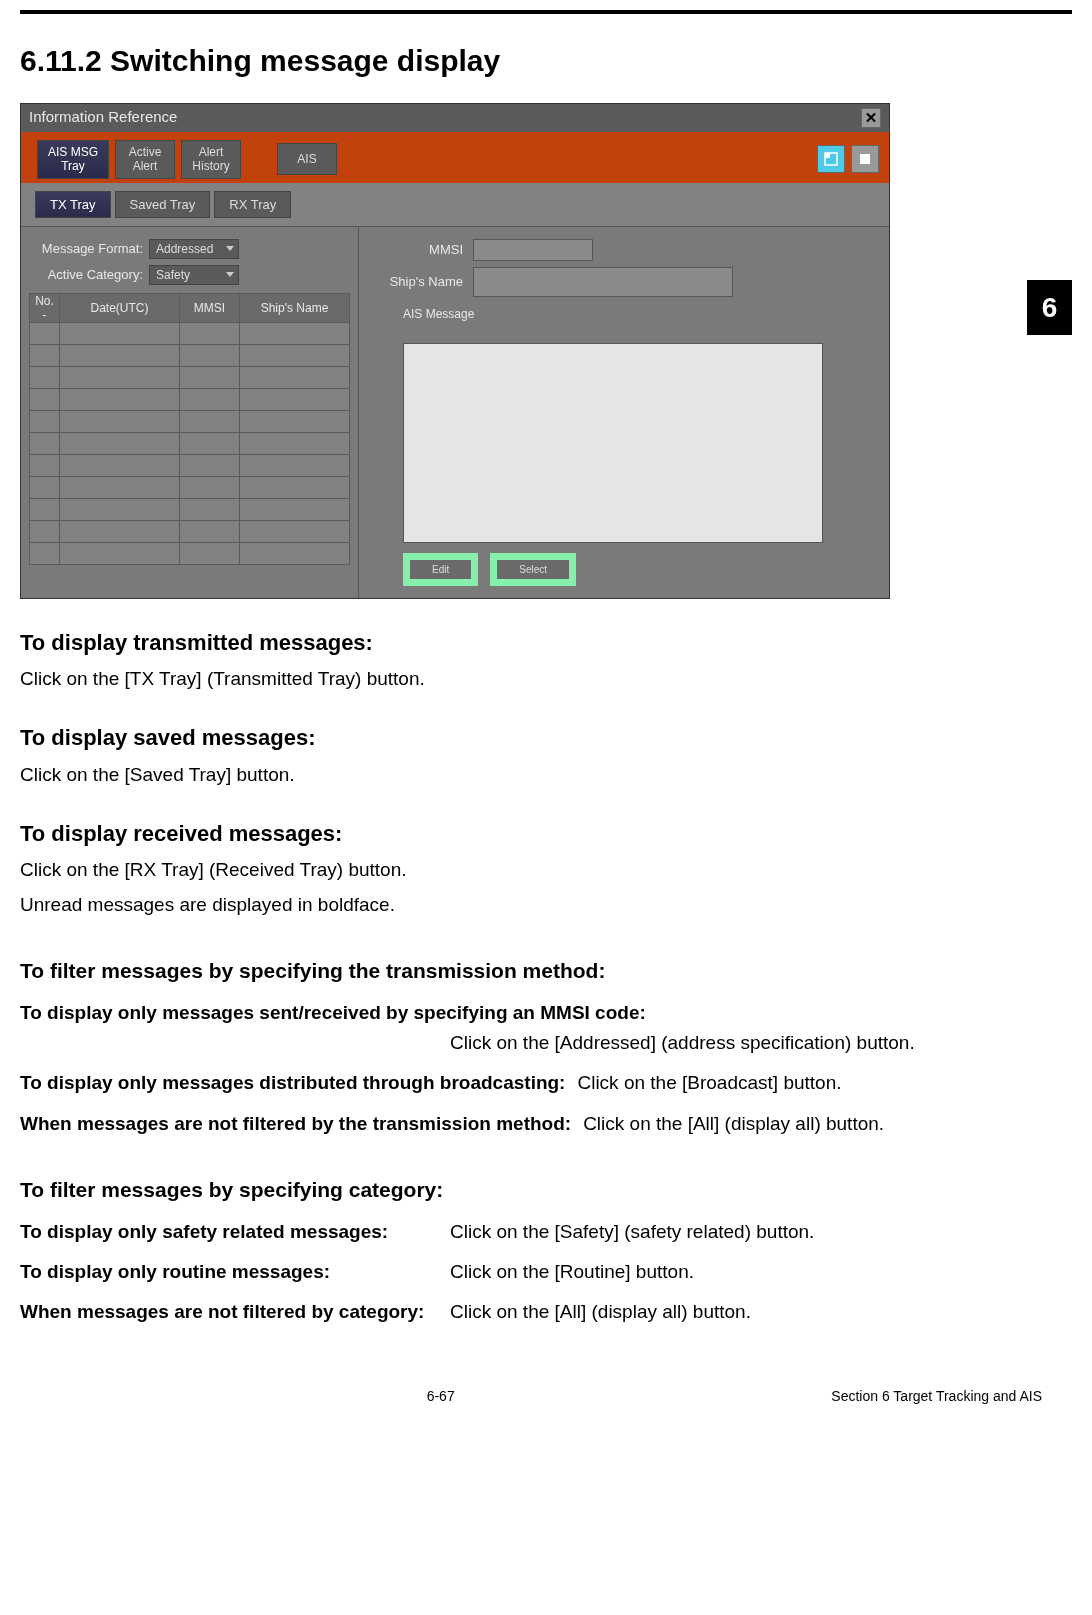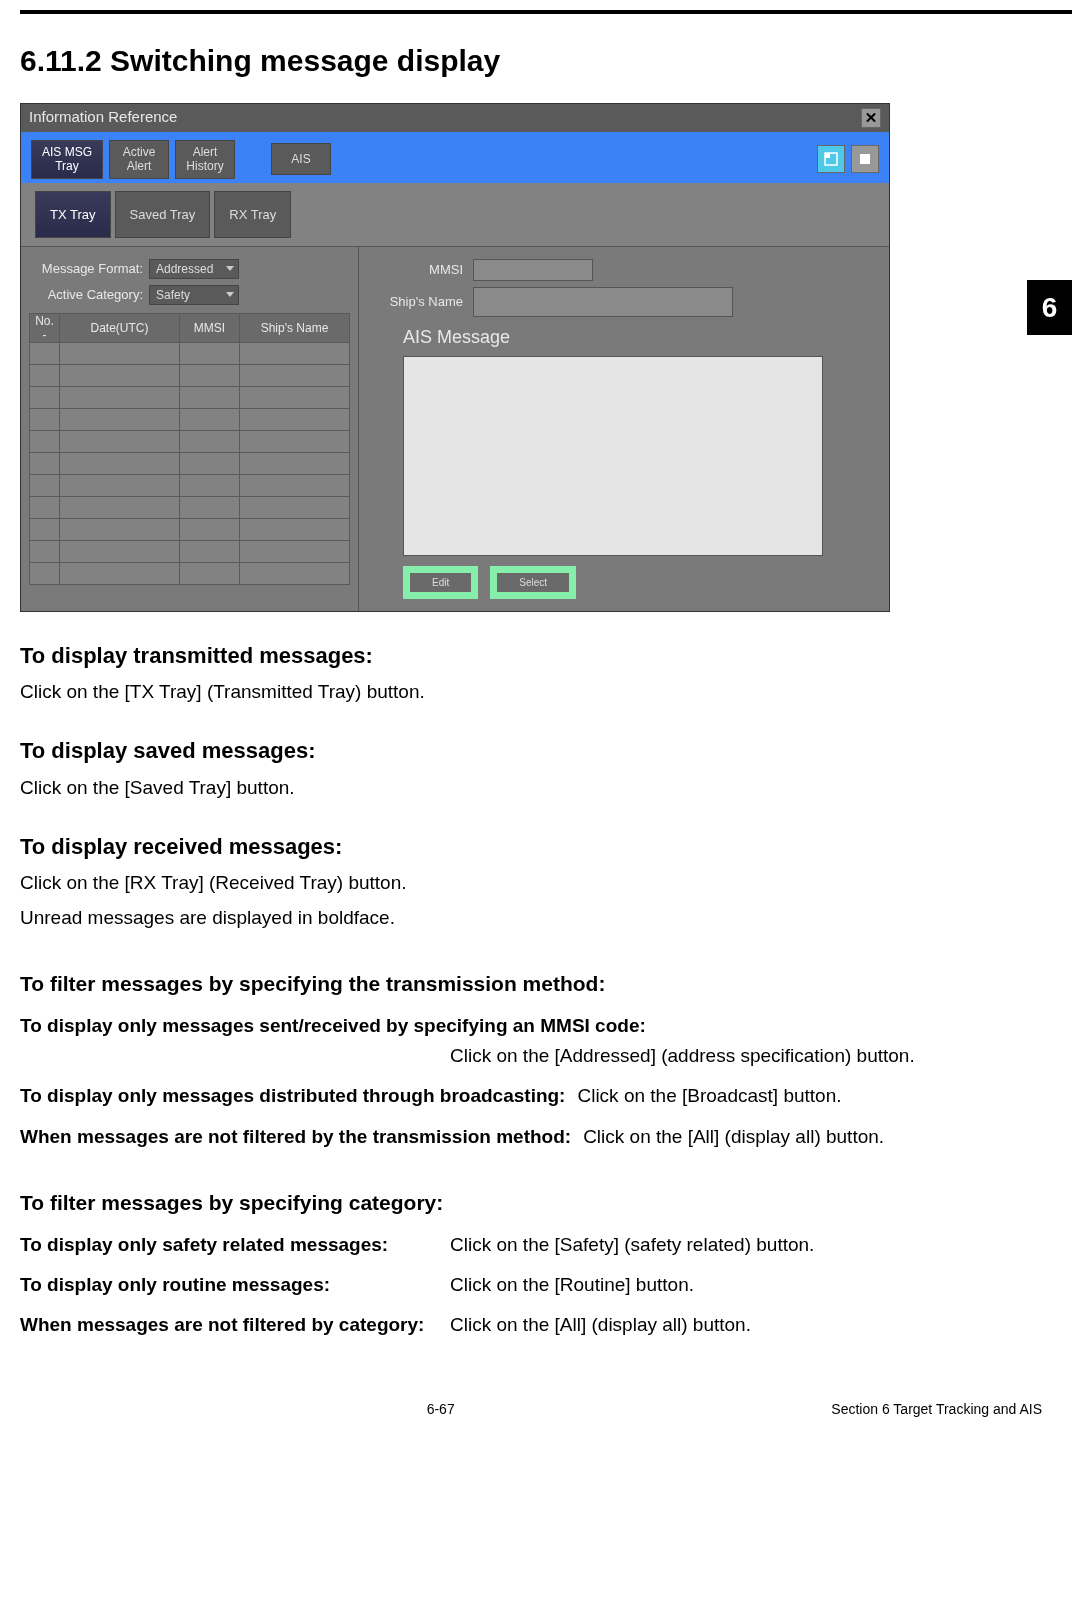--- a/index.html
+++ b/index.html
@@ -59,22 +59,22 @@
       color: #000;
       width: 20px;
       height: 20px;
       display: flex;
       align-items: center;
       justify-content: center;
       font-weight: bold;
       border: 1px solid #666;
     }
     .top-tabs {
-      background: #3b82f6;
-      padding: 8px 10px 4px 10px;
+      background: #c2410c;
+      padding: 8px 10px 4px 16px;
       display: flex;
       align-items: center;
       gap: 6px;
     }
     .top-tab {
       background: #5a5a5a;
       color: #ddd;
       border: 1px solid #444;
       padding: 4px 10px;
       font-size: 12px;
@@ -110,21 +110,21 @@
     .sub-tabs {
       padding: 8px 14px;
       display: flex;
       gap: 4px;
       background: #828282;
     }
     .sub-tab {
       background: #5a5a5a;
       color: #ddd;
       border: 1px solid #444;
-      padding: 15px 14px;
+      padding: 5px 14px;
       font-size: 13px;
     }
     .sub-tab.active {
       background: linear-gradient(#3a3a5a, #2a2a4a);
       color: #fff;
     }
     .content-area {
       display: flex;
       border-top: 1px solid #555;
       background: #7a7a7a;
@@ -195,21 +195,21 @@
     }
     .right-row label { width: 100px; text-align: right; padding-right: 10px; }
     .textfield {
       background: #8a8a8a;
       border: 1px solid #555;
       height: 22px;
       flex: 1;
       max-width: 250px;
     }
     .textfield.small { max-width: 120px; }
-    .ais-msg-label { color: #e8e8e8; font-size: 18px; margin: 10px 0 8px 30px; }
+    .ais-msg-label { color: #e8e8e8; font-size: 12px; margin: 10px 0 22px 30px; }
     .ais-msg-box {
       background: #e5e5e5;
       border: 1px solid #555;
       height: 200px;
       margin-left: 30px;
       width: 420px;
     }
     .btn-row {
       margin: 10px 0 0 30px;
       display: flex;

